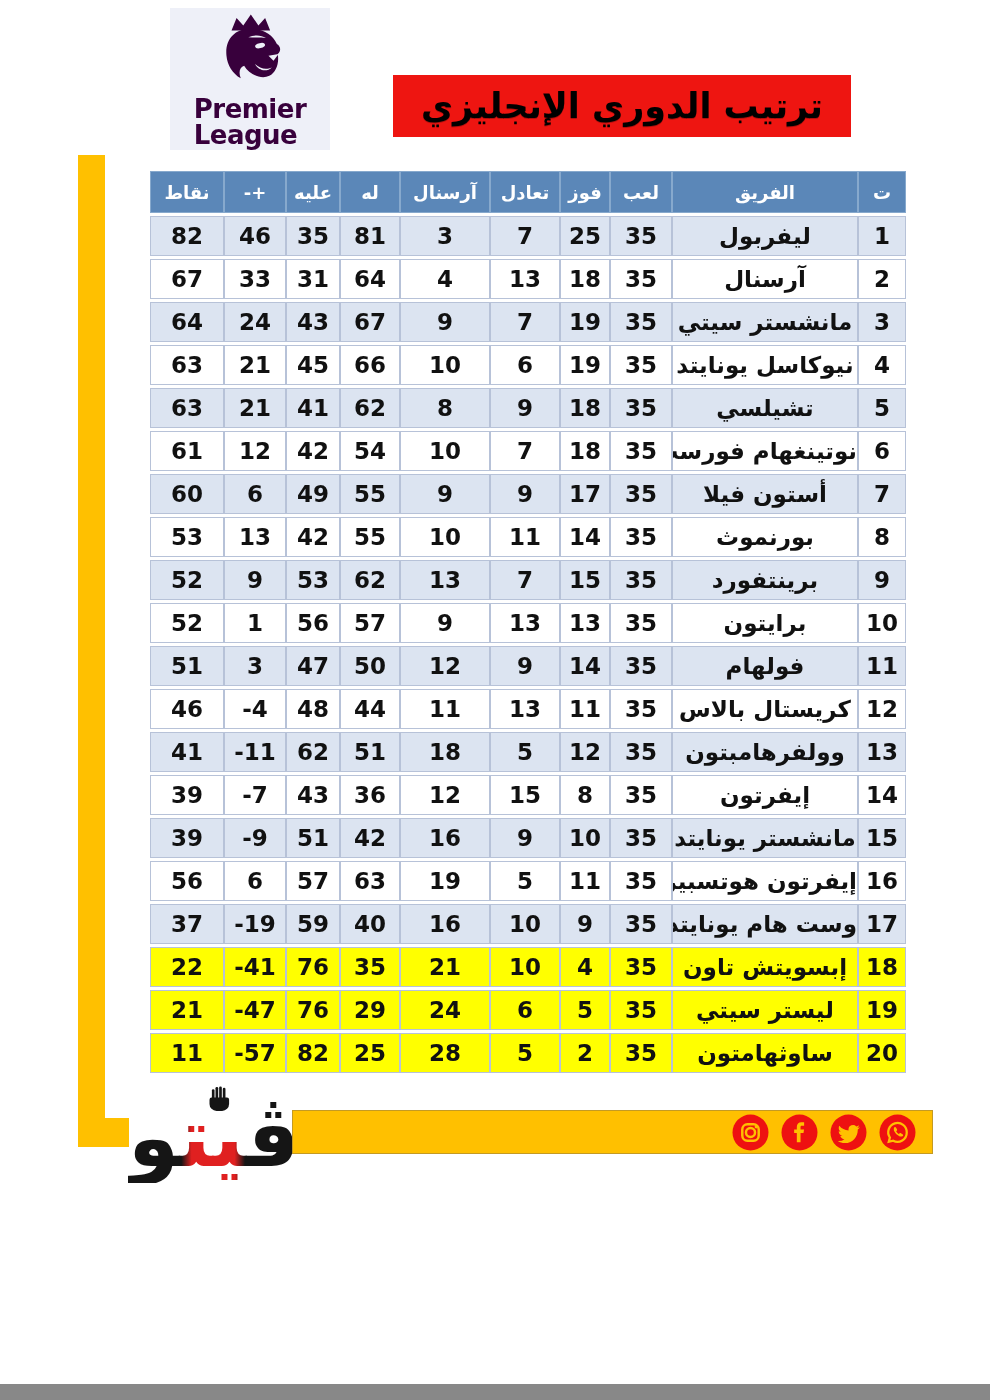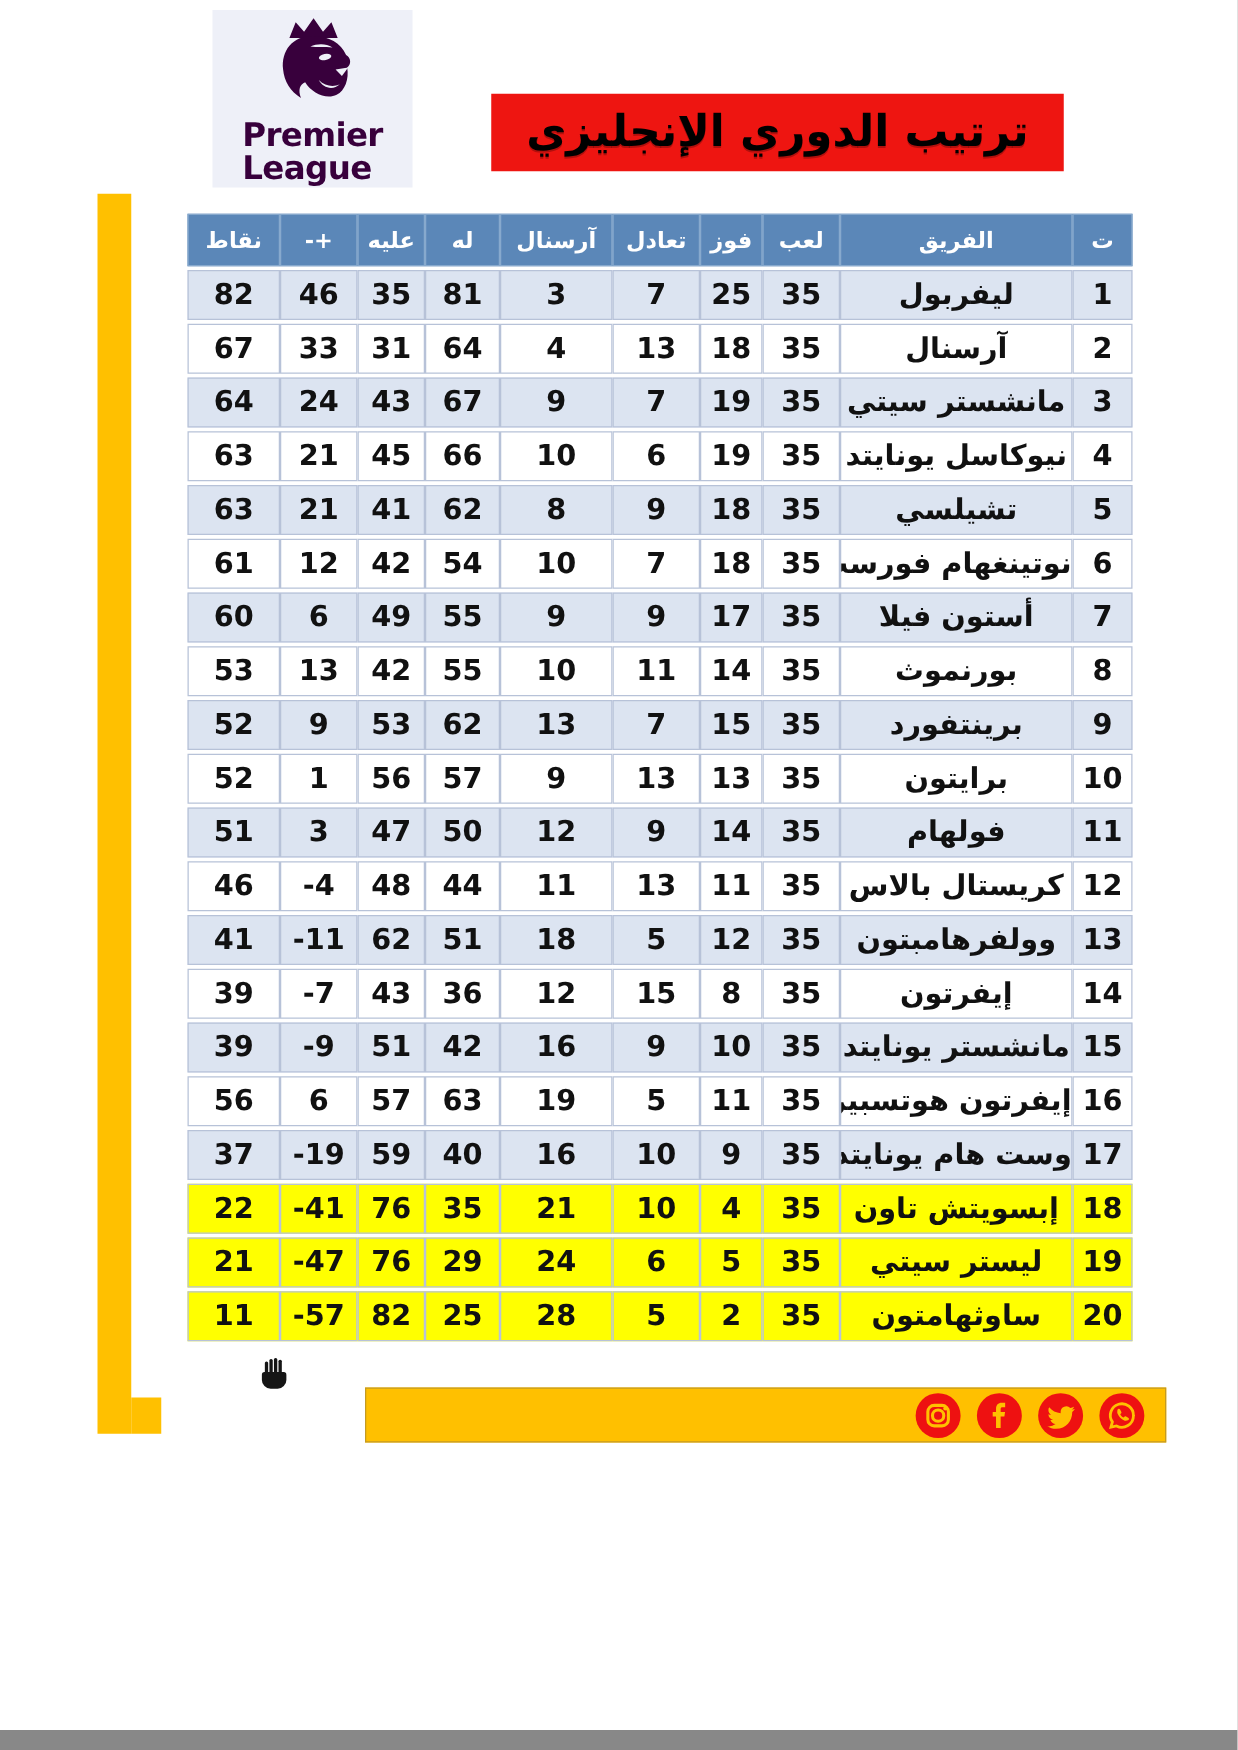--- a/index.html
+++ b/index.html
@@ -352,20 +352,23 @@
             <td class="num">28</td>
             <td class="num">25</td>
             <td class="num">82</td>
             <td class="num">-57</td>
             <td class="num">11</td>
           </tr>
         </tbody>
     </table>
   </div>
 
+  <div class="veto">
+    <span class="word">ڤيتو</span>
+  </div>
   <svg class="veto-hand" viewBox="0 0 20 18" aria-hidden="true">
     <g fill="#151515">
       <rect x="4.2" y="2" width="1.9" height="9" rx="0.9"></rect>
       <rect x="6.8" y="0.5" width="1.9" height="10" rx="0.9"></rect>
       <rect x="9.4" y="0" width="1.9" height="10.5" rx="0.9"></rect>
       <rect x="12" y="1" width="1.9" height="9.5" rx="0.9"></rect>
       <path d="M4 8 h11 a1.5 1.5 0 0 1 1.5 1.5 v3 a5 5 0 0 1 -5 5 h-4 a5 5 0 0 1 -5 -5 v-3 A1.5 1.5 0 0 1 4 8 Z"></path>
     </g>
   </svg>
 

